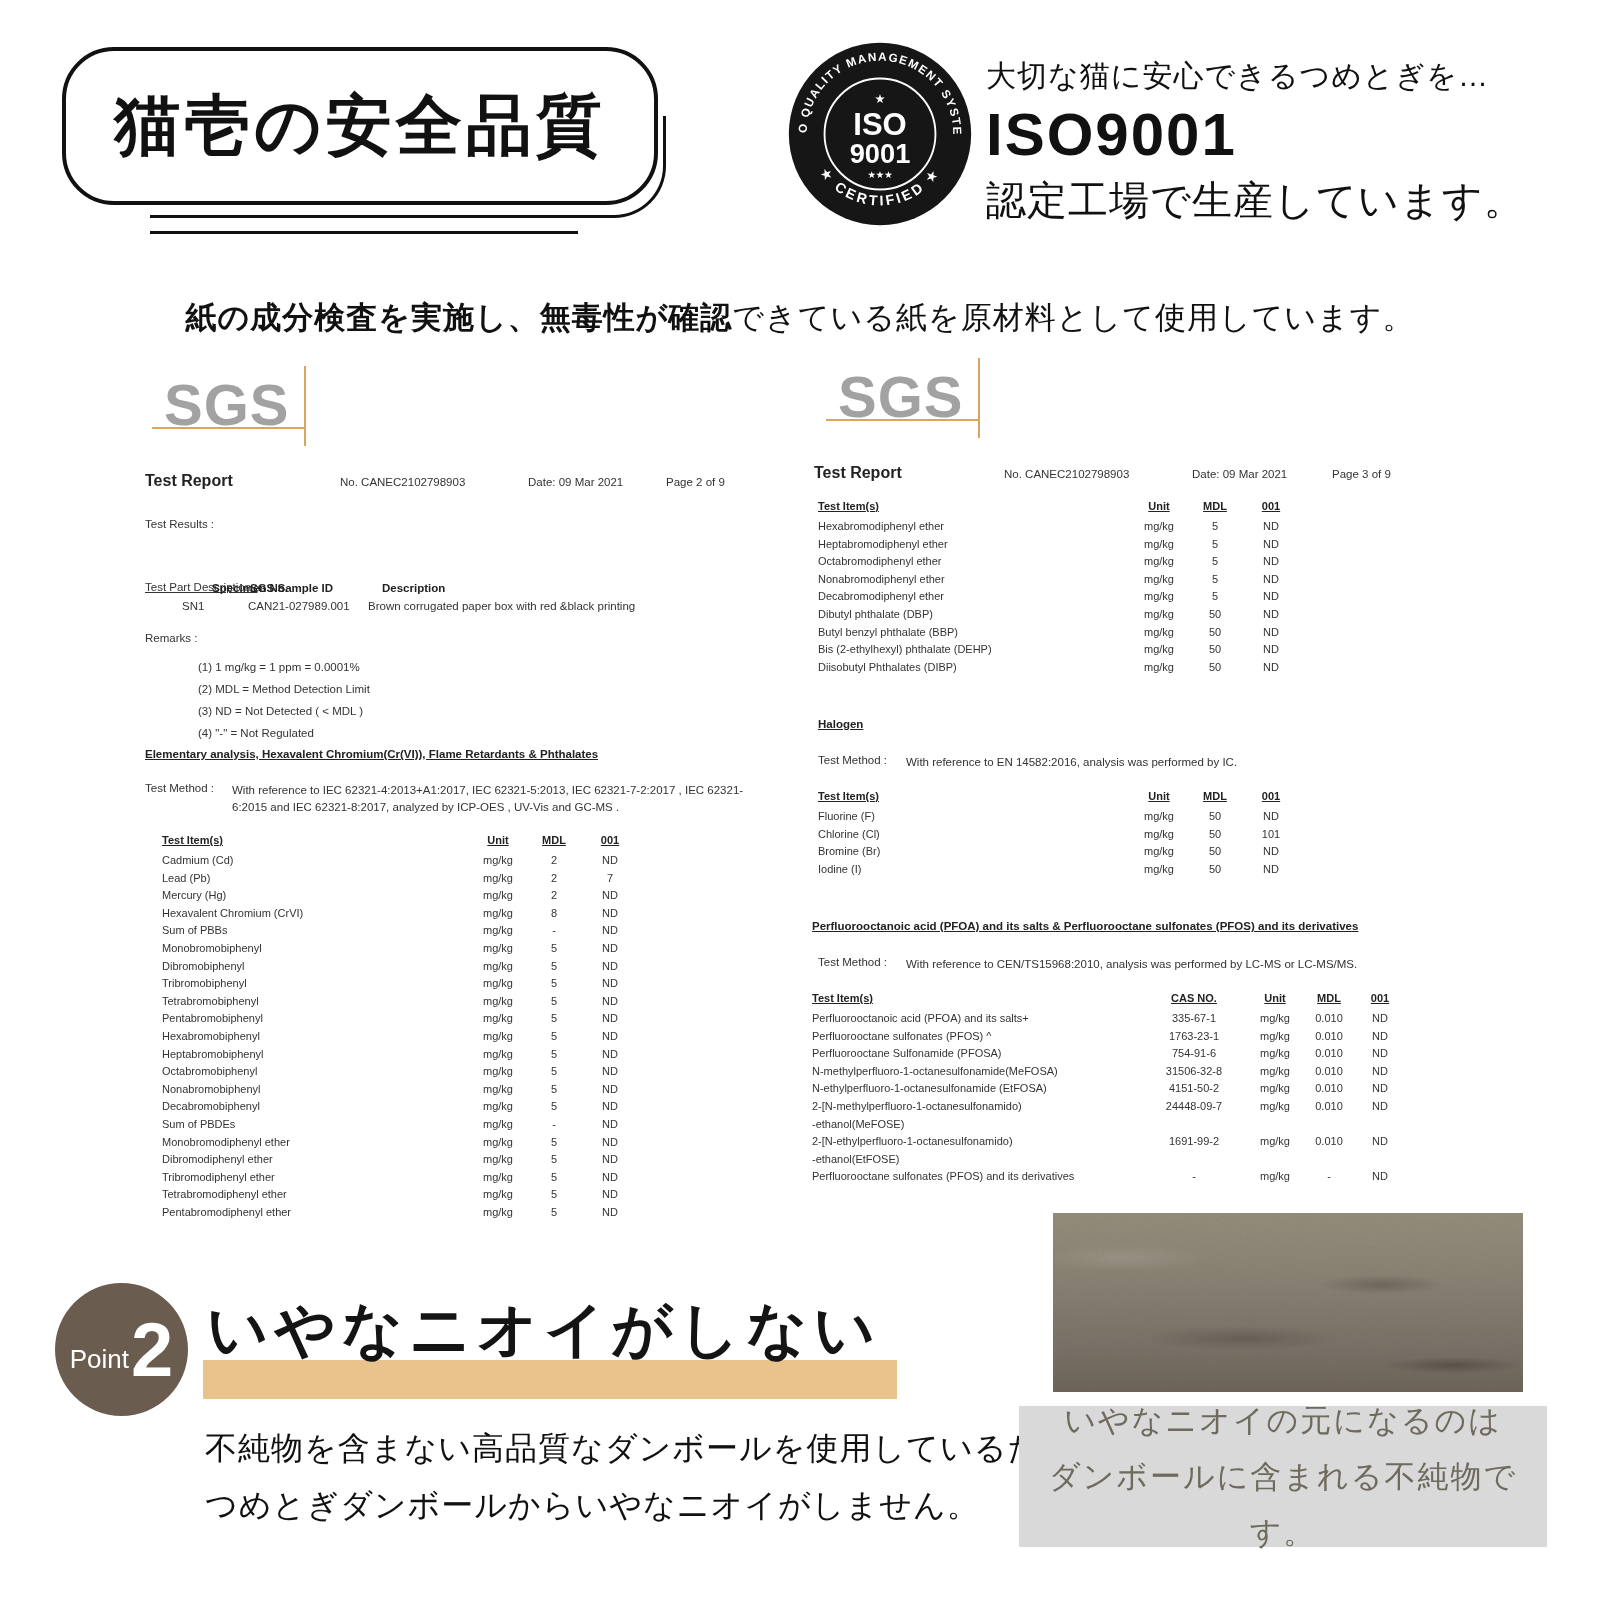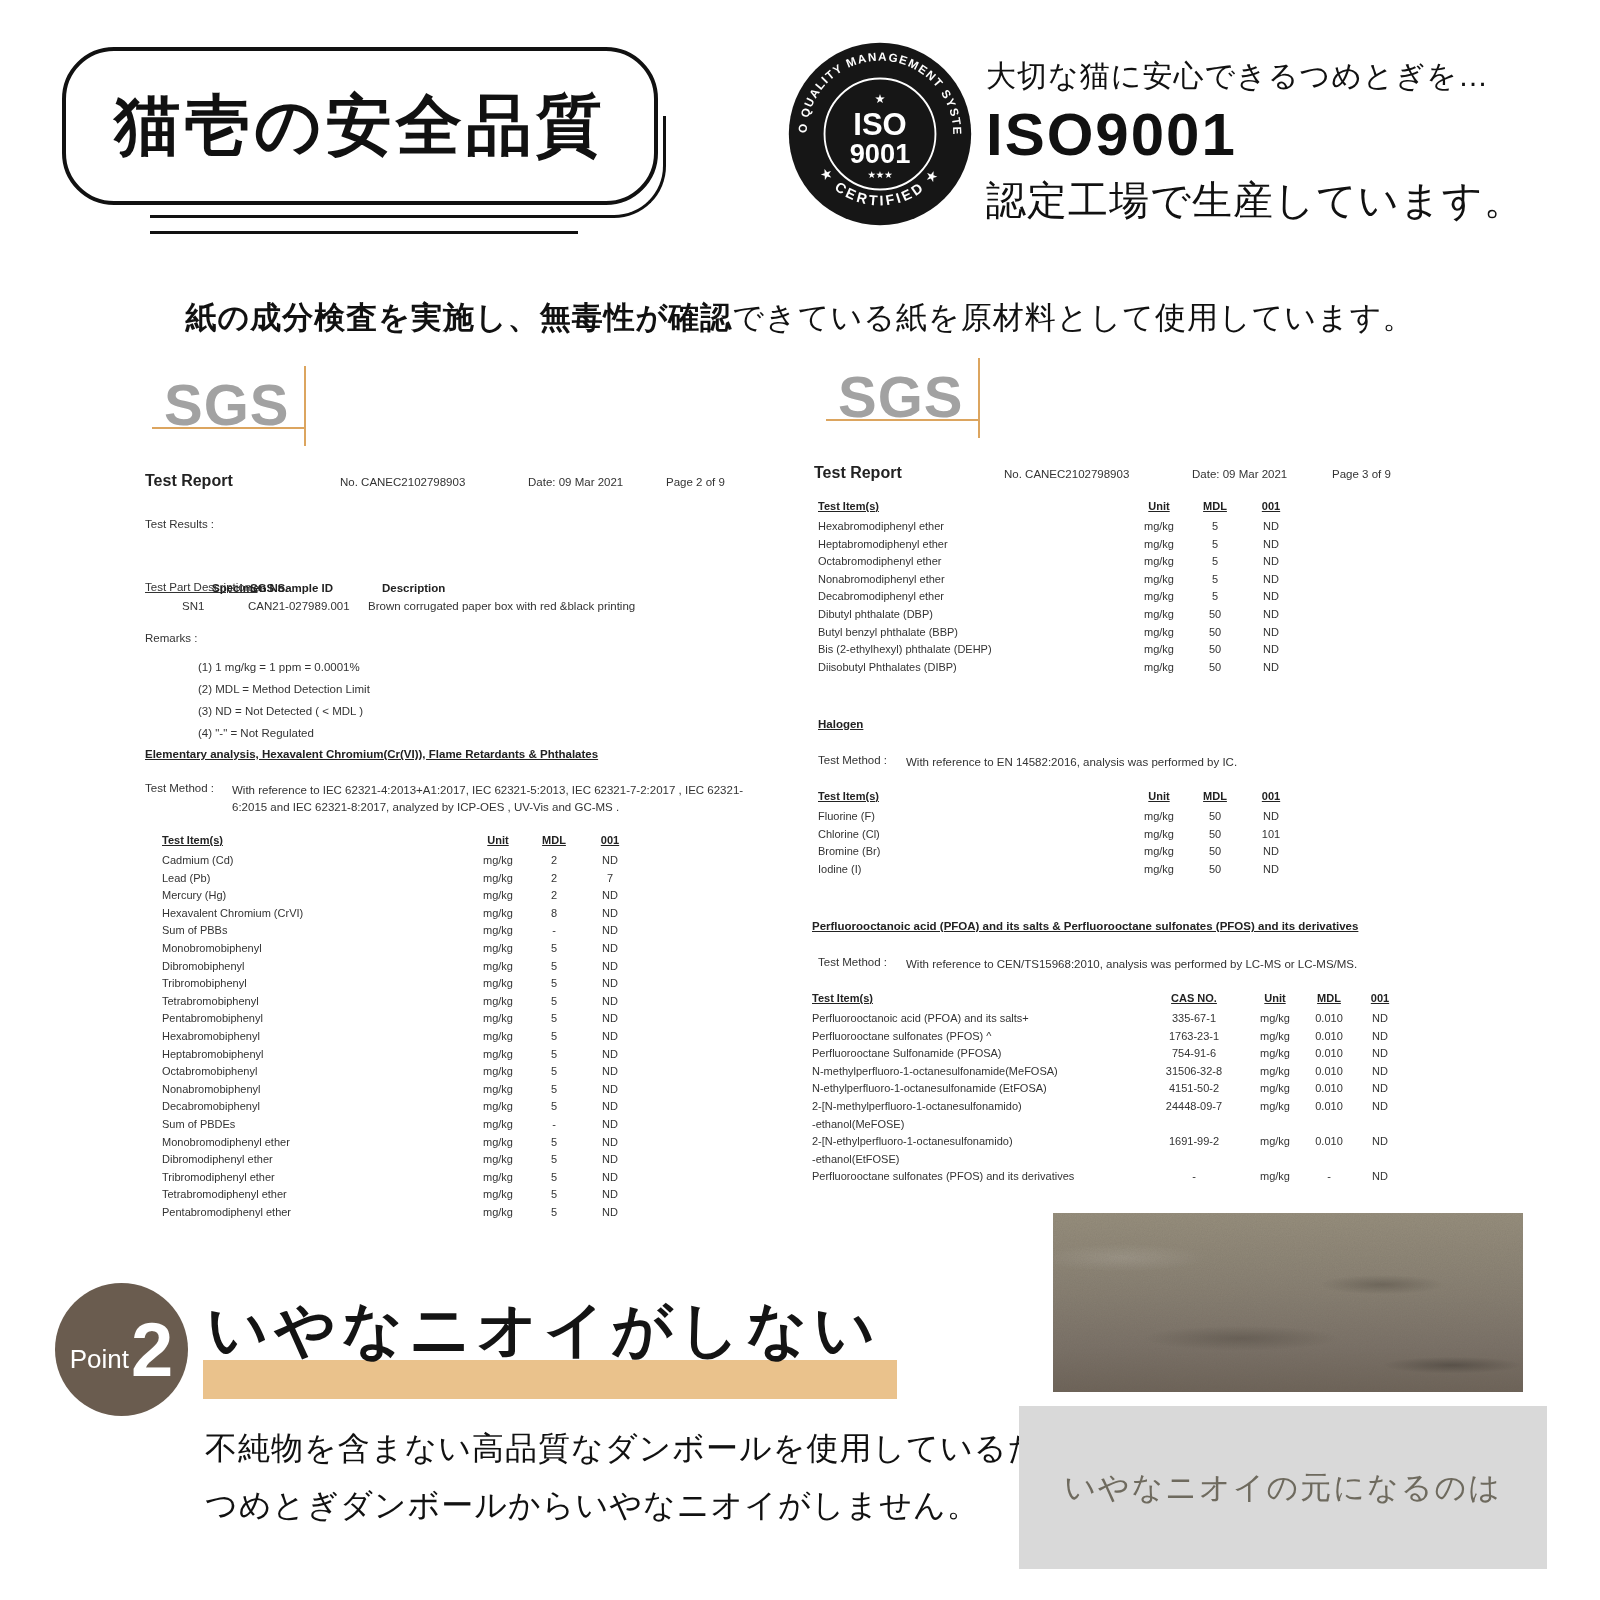--- a/index.html
+++ b/index.html
@@ -64,21 +64,21 @@
   
   .cardboard { left:1053px; top:1213px; width:470px; height:179px; overflow:hidden;
     background:
       radial-gradient(ellipse 120px 20px at 15% 25%, rgba(255,255,255,.12), transparent 70%),
       radial-gradient(ellipse 90px 14px at 70% 40%, rgba(30,25,20,.25), transparent 70%),
       radial-gradient(ellipse 140px 18px at 40% 70%, rgba(30,25,20,.22), transparent 70%),
       radial-gradient(ellipse 100px 12px at 85% 85%, rgba(20,18,15,.30), transparent 70%),
       linear-gradient(180deg,#98907e 0%,#8a8274 40%,#7b7268 75%,#6e6459 100%); }
   .cardboard svg { position:absolute; inset:0; opacity:.55; }
 
-  .caption-box { left:1019px; top:1406px; width:528px; height:163px; background:#d9d9d9;
+  .caption-box { left:1019px; top:1406px; width:528px; height:141px; background:#d9d9d9;
     color:#6e6a5e; font-size:31px; text-align:center; display:flex; flex-direction:column;
     justify-content:center; letter-spacing:2px; }
   .caption-box div { line-height:56px; }
 </style>
 </head>
 <body>
 
 <div class="page">
 
   <div class="abs echo-curve"></div>
@@ -532,15 +532,16 @@
       <filter id="nz">
         <feTurbulence type="fractalNoise" baseFrequency="0.85" numOctaves="2" stitchTiles="stitch"></feTurbulence>
         <feColorMatrix type="matrix" values="0 0 0 0 0.12  0 0 0 0 0.10  0 0 0 0 0.08  0 0 0 0.35 0"></feColorMatrix>
       </filter>
       <rect width="470" height="179" filter="url(#nz)"></rect>
     </svg>
   </div>
 
   <div class="abs caption-box">
     <div>いやなニオイの元になるのは</div>
+    <div>ダンボールに含まれる不純物です。</div>
   </div>
 
 </div>
 
 </body></html>

